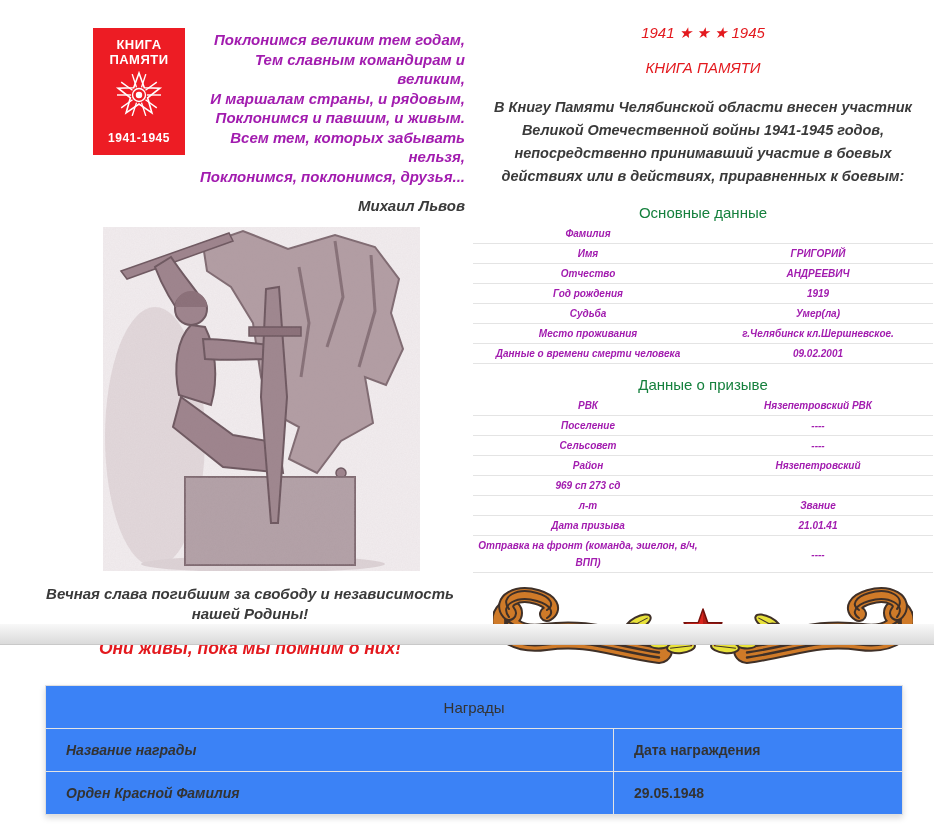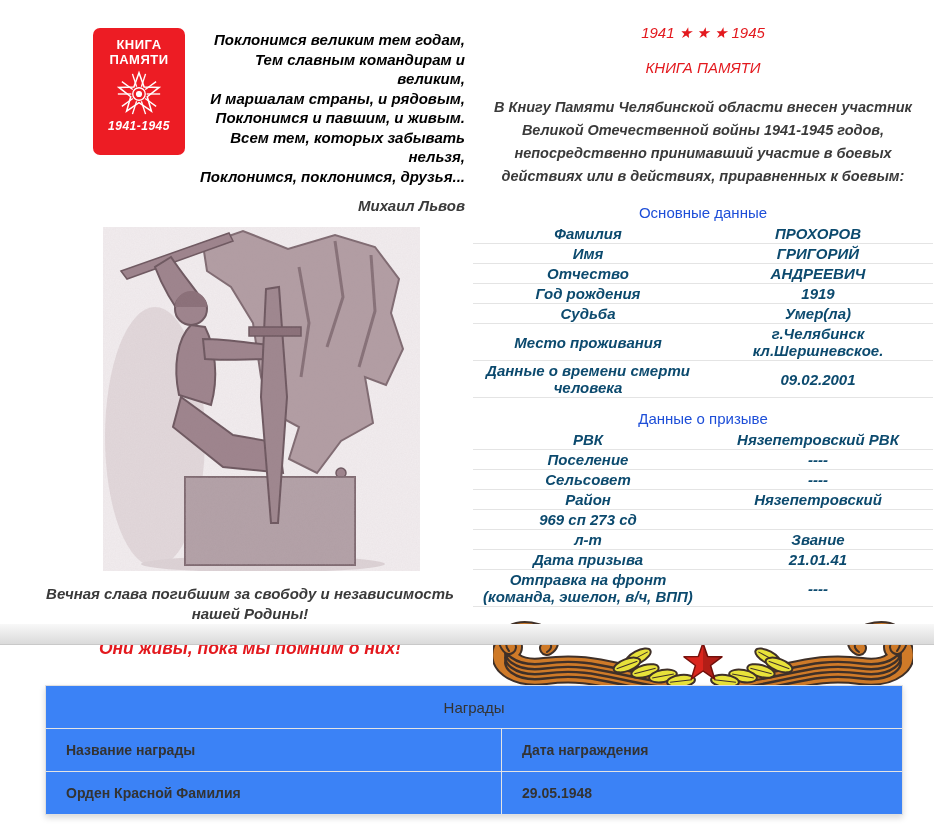--- a/index.html
+++ b/index.html
@@ -3,60 +3,60 @@
 <meta charset="utf-8">
 <style>
   html,body{margin:0;padding:0;background:#fff;}
   .page{position:relative;width:934px;height:838px;background:#ffffff;overflow:hidden;
         font-family:"Liberation Sans",sans-serif;color:#3a3a3a;}
 
   
   .left-col{position:absolute;left:35px;top:28px;width:430px;}
   .intro-row{display:flex;}
   .cover{flex:0 0 auto;width:92px;height:127px;margin-left:58px;background:#ed1c24;
-         display:flex;flex-direction:column;align-items:center;color:#fff;border-radius:7px;}
+         display:flex;flex-direction:column;align-items:center;color:#fff;}
   .cover-title{margin-top:9px;font-size:13px;line-height:15px;font-weight:bold;
                text-align:center;letter-spacing:.5px;}
   .cover-emblem{margin-top:2px;}
-  .cover-years{margin-top:auto;margin-bottom:22px;font-size:12px;font-weight:bold;letter-spacing:.5px;font-style:italic;}
+  .cover-years{margin-top:auto;margin-bottom:10px;font-size:12px;font-weight:bold;letter-spacing:.5px;}
   .poem{flex:1;padding-top:2px;text-align:right;font-style:italic;font-weight:bold;
-        font-size:15px;line-height:19.5px;color:#000000;}
+        font-size:15px;line-height:19.5px;color:#a21caf;}
   .poem-author{margin-top:11px;text-align:right;font-style:italic;font-weight:bold;font-size:15px;}
   .monument{display:block;margin:13px 0 0 68px;}
   .slava{margin-top:13px;text-align:center;font-style:italic;font-weight:bold;
          font-size:15px;line-height:19.5px;}
   .alive{margin-top:15px;text-align:center;font-style:italic;font-weight:bold;
          font-size:17.5px;color:#e3191e;}
 
   
   .right-col{position:absolute;left:473px;top:24px;width:460px;}
   .r-years,.r-book{text-align:center;color:#e3191e;font-weight:normal;font-style:italic;font-size:15px;}
   .r-book{margin-top:17px;}
   .r-intro{width:432px;margin:20px auto 16px;text-align:center;font-weight:bold;font-style:italic;
            font-size:14.5px;line-height:23px;}
-  .sec-header{margin:12px 0 3px;text-align:center;color:#1d4ed8;font-size:15px;font-weight:normal;}
+  .sec-header{margin:12px 0 3px;text-align:center;color:#15803d;font-size:15px;font-weight:normal;}
   .data-table{width:100%;}
   .drow{display:flex;align-items:center;border-bottom:1px solid #e4e4e4;min-height:19px;}
-  .dcell{width:50%;text-align:center;font-weight:bold;font-style:italic;font-size:15px;
-         line-height:17px;color:#0c4a6e;padding:1px 3px;box-sizing:border-box;}
+  .dcell{width:50%;text-align:center;font-weight:bold;font-style:italic;font-size:10px;
+         line-height:17px;color:#a21caf;padding:1px 3px;box-sizing:border-box;}
   .ribbon{display:block;margin:14px auto 0;}
 
   
   .divider{position:absolute;left:0;top:624px;width:934px;height:20px;
            background:linear-gradient(to bottom,#f8f8f8,#dadada);border-bottom:1px solid #c9c9c9;}
 
   
   .awards-card{position:absolute;left:45px;top:685px;width:856px;background:#3b82f6;
                border:1px solid #e0e0e0;box-shadow:0 3px 6px rgba(0,0,0,.15);color:#333;}
   .aw-title{height:42px;display:flex;align-items:center;justify-content:center;
             font-size:15px;border-bottom:1px solid #e4e4e4;}
   .aw-row{display:flex;height:42px;border-bottom:1px solid #e4e4e4;}
   .aw-row:last-child{border-bottom:none;}
-  .aw-c1{width:456px;box-sizing:border-box;border-right:1px solid #e4e4e4;display:flex;
-         align-items:center;padding-left:20px;font-weight:bold;font-size:14px;}
+  .aw-c1{width:568px;box-sizing:border-box;border-right:1px solid #e4e4e4;display:flex;
+         align-items:center;padding-left:20px;font-weight:bold;font-size:14px;font-style:italic;}
   .aw-c2{flex:1;display:flex;align-items:center;padding-left:20px;font-weight:bold;font-size:14px;}
 </style>
 </head>
 <body>
 
 <div class="page">
 
   <div class="left-col">
     <div class="intro-row">
 
@@ -134,21 +134,20 @@
 
   <div class="right-col">
     <div class="r-years">1941 ★ ★ ★ 1945</div>
     <div class="r-book">КНИГА ПАМЯТИ</div>
     <div class="r-intro">В Книгу Памяти Челябинской области внесен участник Великой Отечественной войны 1941-1945 годов, непосредственно принимавший участие в боевых действиях или в действиях, приравненных к боевым:</div>
 
     <div class="sec-header">Основные данные</div>
     <div class="data-table">
       <div class="drow">
         <div class="dcell">Фамилия</div>
-        <div class="dcell">ПРОХОРОВ</div>
       </div>
       <div class="drow">
         <div class="dcell">Имя</div>
         <div class="dcell">ГРИГОРИЙ</div>
       </div>
       <div class="drow">
         <div class="dcell">Отчество</div>
         <div class="dcell">АНДРЕЕВИЧ</div>
       </div>
       <div class="drow">

